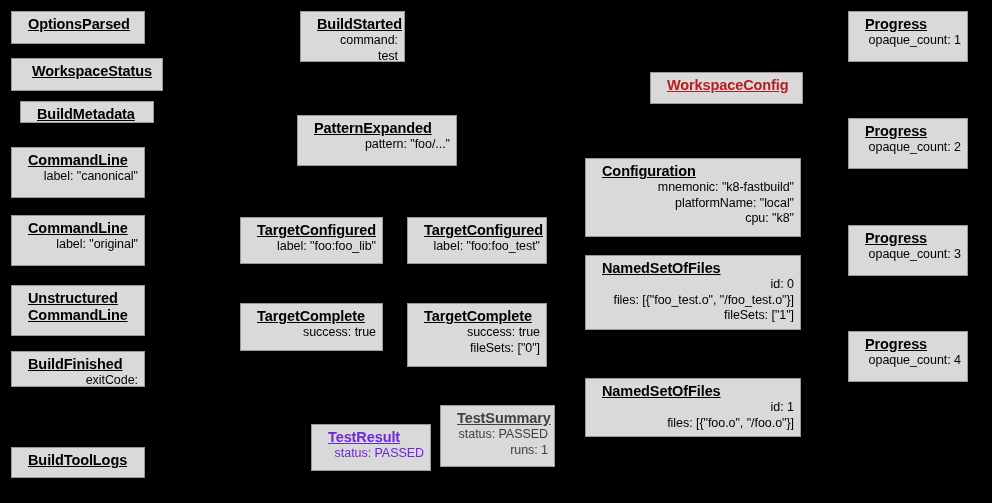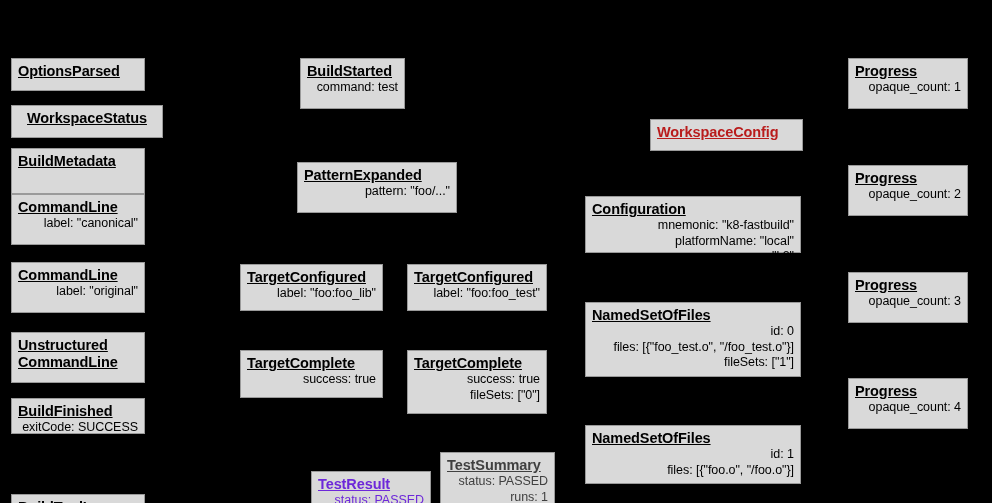--- a/index.html
+++ b/index.html
@@ -16,23 +16,22 @@
     width: 992px;
     height: 503px;
     background: #000000;
     overflow: hidden;
   }
   .node {
     position: absolute;
     box-sizing: border-box;
     background: #d9d9d9;
     border: 1px solid #9a9a9a;
-    padding: 4px 6px 5px 6px;
+    padding: 4px 6px 5px 16px;
     color: #000000;
-    margin-top: 47px;
   }
   .node-title {
     font-size: 14.5px;
     font-weight: bold;
     text-decoration: underline;
     line-height: 17px;
     white-space: pre-line;
     letter-spacing: -0.1px;
   }
   .node-fields {
@@ -47,21 +46,21 @@
 </head>
 <body>
 
 <div id="canvas" style="background: rgb(0, 0, 0);">
     <div class="node" style="left: 11px; top: 11px; width: 134px; height: 33px; background: rgb(217, 217, 217); border-color: rgb(154, 154, 154); color: rgb(0, 0, 0);">
       <div class="node-title">OptionsParsed</div>
     </div>
     <div class="node" style="left: 11px; top: 58px; width: 152px; height: 33px; background: rgb(217, 217, 217); border-color: rgb(154, 154, 154); color: rgb(0, 0, 0); text-align: center;">
       <div class="node-title">WorkspaceStatus</div>
     </div>
-    <div class="node" style="left: 11px; top: 101px; width: 134px; height: 46px; background: rgb(217, 217, 217); border-color: rgb(154, 154, 154); color: rgb(0, 0, 0);">
+    <div class="node" style="left: 20px; top: 101px; width: 134px; height: 22px; background: rgb(217, 217, 217); border-color: rgb(154, 154, 154); color: rgb(0, 0, 0);">
       <div class="node-title">BuildMetadata</div>
     </div>
     <div class="node" style="left: 11px; top: 147px; width: 134px; height: 51px; background: rgb(217, 217, 217); border-color: rgb(154, 154, 154); color: rgb(0, 0, 0);">
       <div class="node-title">CommandLine</div>
       <div class="node-fields">label: "canonical"</div>
     </div>
     <div class="node" style="left: 11px; top: 215px; width: 134px; height: 51px; background: rgb(217, 217, 217); border-color: rgb(154, 154, 154); color: rgb(0, 0, 0);">
       <div class="node-title">CommandLine</div>
       <div class="node-fields">label: "original"</div>
     </div>
@@ -106,21 +105,21 @@
       <div class="node-fields">status: PASSED</div>
     </div>
     <div class="node" style="left: 440px; top: 405px; width: 115px; height: 62px; background: rgb(217, 217, 217); border-color: rgb(154, 154, 154); color: #404040;">
       <div class="node-title">TestSummary</div>
       <div class="node-fields">status: PASSED
 runs: 1</div>
     </div>
     <div class="node" style="left: 650px; top: 72px; width: 153px; height: 32px; background: rgb(217, 217, 217); border-color: rgb(154, 154, 154); color: #b91c1c;">
       <div class="node-title">WorkspaceConfig</div>
     </div>
-    <div class="node" style="left: 585px; top: 149px; width: 216px; height: 57px; background: rgb(217, 217, 217); border-color: rgb(154, 154, 154); color: rgb(0, 0, 0);">
+    <div class="node" style="left: 585px; top: 158px; width: 216px; height: 79px; background: rgb(217, 217, 217); border-color: rgb(154, 154, 154); color: rgb(0, 0, 0);">
       <div class="node-title">Configuration</div>
       <div class="node-fields">mnemonic: "k8-fastbuild"
 platformName: "local"
 cpu: "k8"</div>
     </div>
     <div class="node" style="left: 585px; top: 255px; width: 216px; height: 75px; background: rgb(217, 217, 217); border-color: rgb(154, 154, 154); color: rgb(0, 0, 0);">
       <div class="node-title">NamedSetOfFiles</div>
       <div class="node-fields">id: 0
 files: [{"foo_test.o", "/foo_test.o"}]
 fileSets: ["1"]</div>

